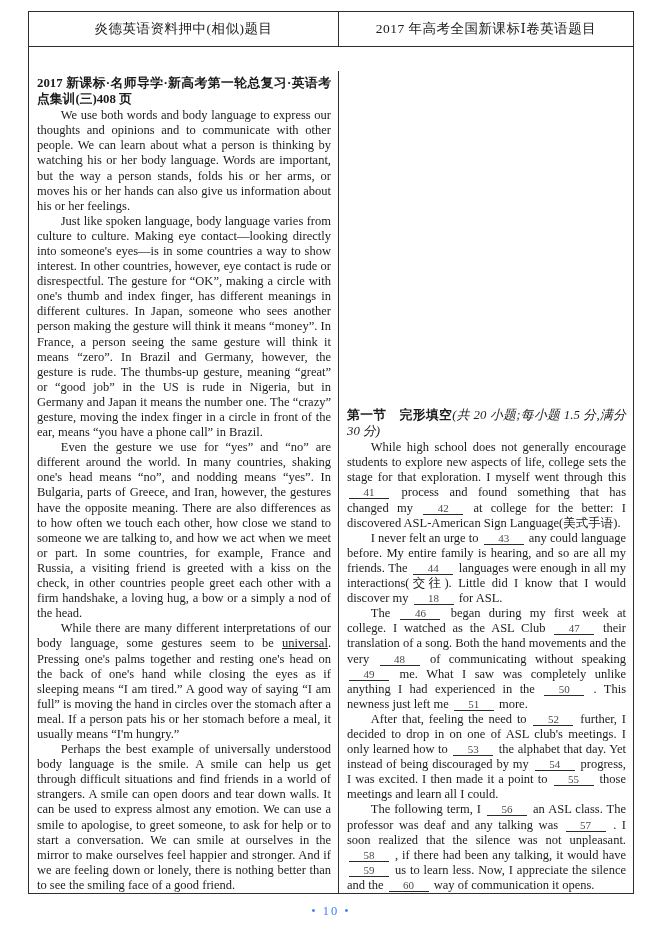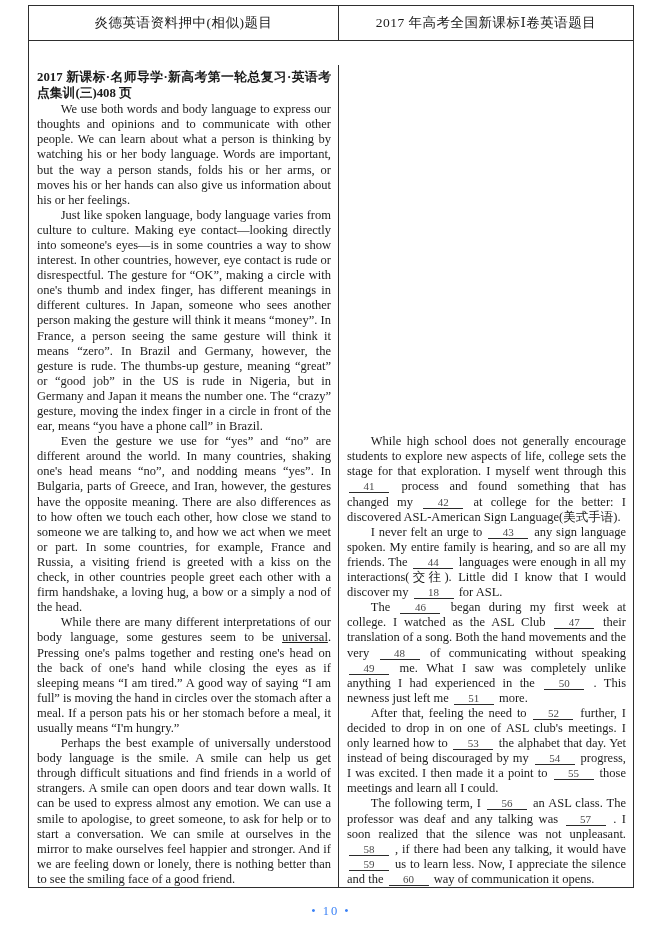--- a/index.html
+++ b/index.html
@@ -15,21 +15,21 @@
   .page {
     position: relative;
     width: 660px;
     height: 949px;
     background: #ffffff;
     overflow: hidden;
   }
   .sheet {
     position: absolute;
     left: 28px;
-    top: 5px;
+    top: 11px;
     width: 606px;
     height: 883px;
     border: 1.5px solid #2e2e2e;
     box-sizing: border-box;
     display: flex;
     flex-direction: column;
     background: #ffffff;
   }
   .header-row {
     display: flex;
@@ -134,23 +134,24 @@
         <div id="left-paragraphs">
             <p class="para"><span>We use both words and body language to express our thoughts and opinions and to communicate with other people. We can learn about what a person is thinking by watching his or her body language. Words are important, but the way a person stands, folds his or her arms, or moves his or her hands can also give us information about his or her feelings.</span></p>
             <p class="para"><span>Just like spoken language, body language varies from culture to culture. Making eye contact—looking directly into someone's eyes—is in some countries a way to show interest. In other countries, however, eye contact is rude or disrespectful. The gesture for “OK”, making a circle with one's thumb and index finger, has different meanings in different cultures. In Japan, someone who sees another person making the gesture will think it means “money”. In France, a person seeing the same gesture will think it means “zero”. In Brazil and Germany, however, the gesture is rude. The thumbs-up gesture, meaning “great” or “good job” in the US is rude in Nigeria, but in Germany and Japan it means the number one. The “crazy” gesture, moving the index finger in a circle in front of the ear, means “you have a phone call” in Brazil.</span></p>
             <p class="para"><span>Even the gesture we use for “yes” and “no” are different around the world. In many countries, shaking one's head means “no”, and nodding means “yes”. In Bulgaria, parts of Greece, and Iran, however, the gestures have the opposite meaning. There are also differences as to how often we touch each other, how close we stand to someone we are talking to, and how we act when we meet or part. In some countries, for example, France and Russia, a visiting friend is greeted with a kiss on the check, in other countries people greet each other with a firm handshake, a loving hug, a bow or a simply a nod of the head.</span></p>
             <p class="para"><span>While there are many different interpretations of our body language, some gestures seem to be </span><span class="u">universal</span><span>. Pressing one's palms together and resting one's head on the back of one's hand while closing the eyes as if sleeping means “I am tired.” A good way of saying “I am full” is moving the hand in circles over the stomach after a meal. If a person pats his or her stomach before a meal, it usually means “I'm hungry.”</span></p>
             <p class="para"><span>Perhaps the best example of universally understood body language is the smile. A smile can help us get through difficult situations and find friends in a world of strangers. A smile can open doors and tear down walls. It can be used to express almost any emotion. We can use a smile to apologise, to greet someone, to ask for help or to start a conversation. We can smile at ourselves in the mirror to make ourselves feel happier and stronger. And if we are feeling down or lonely, there is nothing better than to see the smiling face of a good friend.</span></p>
           </div>
       </div>
 
       <div class="col right">
+        <p class="section-heading"><span class="bold">第一节　完形填空</span><span class="note">(共 20 小题;每小题 1.5 分,满分 30 分)</span></p>
         <div id="right-paragraphs">
             <p class="para"><span>While high school does not generally encourage students to explore new aspects of life, college sets the stage for that exploration. I myself went through this </span><span class="blank">41</span><span> process and found something that has changed my </span><span class="blank">42</span><span> at college for the better: I discovered ASL-American Sign Language(美式手语).</span></p>
-            <p class="para"><span>I never felt an urge to </span><span class="blank">43</span><span> any sign language spoken. My entire family is hearing, and so are all my friends. The </span><span class="blank">44</span><span> languages were enough in all my interactions(交往). Little did I know that I would discover my </span><span class="blank">18</span><span> for ASL.</span></p>
+            <p class="para"><span>I never felt an urge to </span><span class="blank">43</span><span> any could language before. My entire family is hearing, and so are all my friends. The </span><span class="blank">44</span><span> languages were enough in all my interactions(交往). Little did I know that I would discover my </span><span class="blank">18</span><span> for ASL.</span></p>
             <p class="para"><span>The </span><span class="blank">46</span><span> began during my first week at college. I watched as the ASL Club </span><span class="blank">47</span><span> their translation of a song. Both the hand movements and the very </span><span class="blank">48</span><span> of communicating without speaking </span><span class="blank">49</span><span> me. What I saw was completely unlike anything I had experienced in the </span><span class="blank">50</span><span> . This newness just left me </span><span class="blank">51</span><span> more.</span></p>
             <p class="para"><span>After that, feeling the need to </span><span class="blank">52</span><span> further, I decided to drop in on one of ASL club's meetings. I only learned how to </span><span class="blank">53</span><span> the alphabet that day. Yet instead of being discouraged by my </span><span class="blank">54</span><span> progress, I was excited. I then made it a point to </span><span class="blank">55</span><span> those meetings and learn all I could.</span></p>
             <p class="para"><span>The following term, I </span><span class="blank">56</span><span> an ASL class. The professor was deaf and any talking was </span><span class="blank">57</span><span> . I soon realized that the silence was not unpleasant. </span><span class="blank">58</span><span> , if there had been any talking, it would have </span><span class="blank">59</span><span> us to learn less. Now, I appreciate the silence and the </span><span class="blank">60</span><span> way of communication it opens.</span></p>
           </div>
       </div>
 
     </div>
   </div>
 
   <div class="page-number">•  10  •</div>

